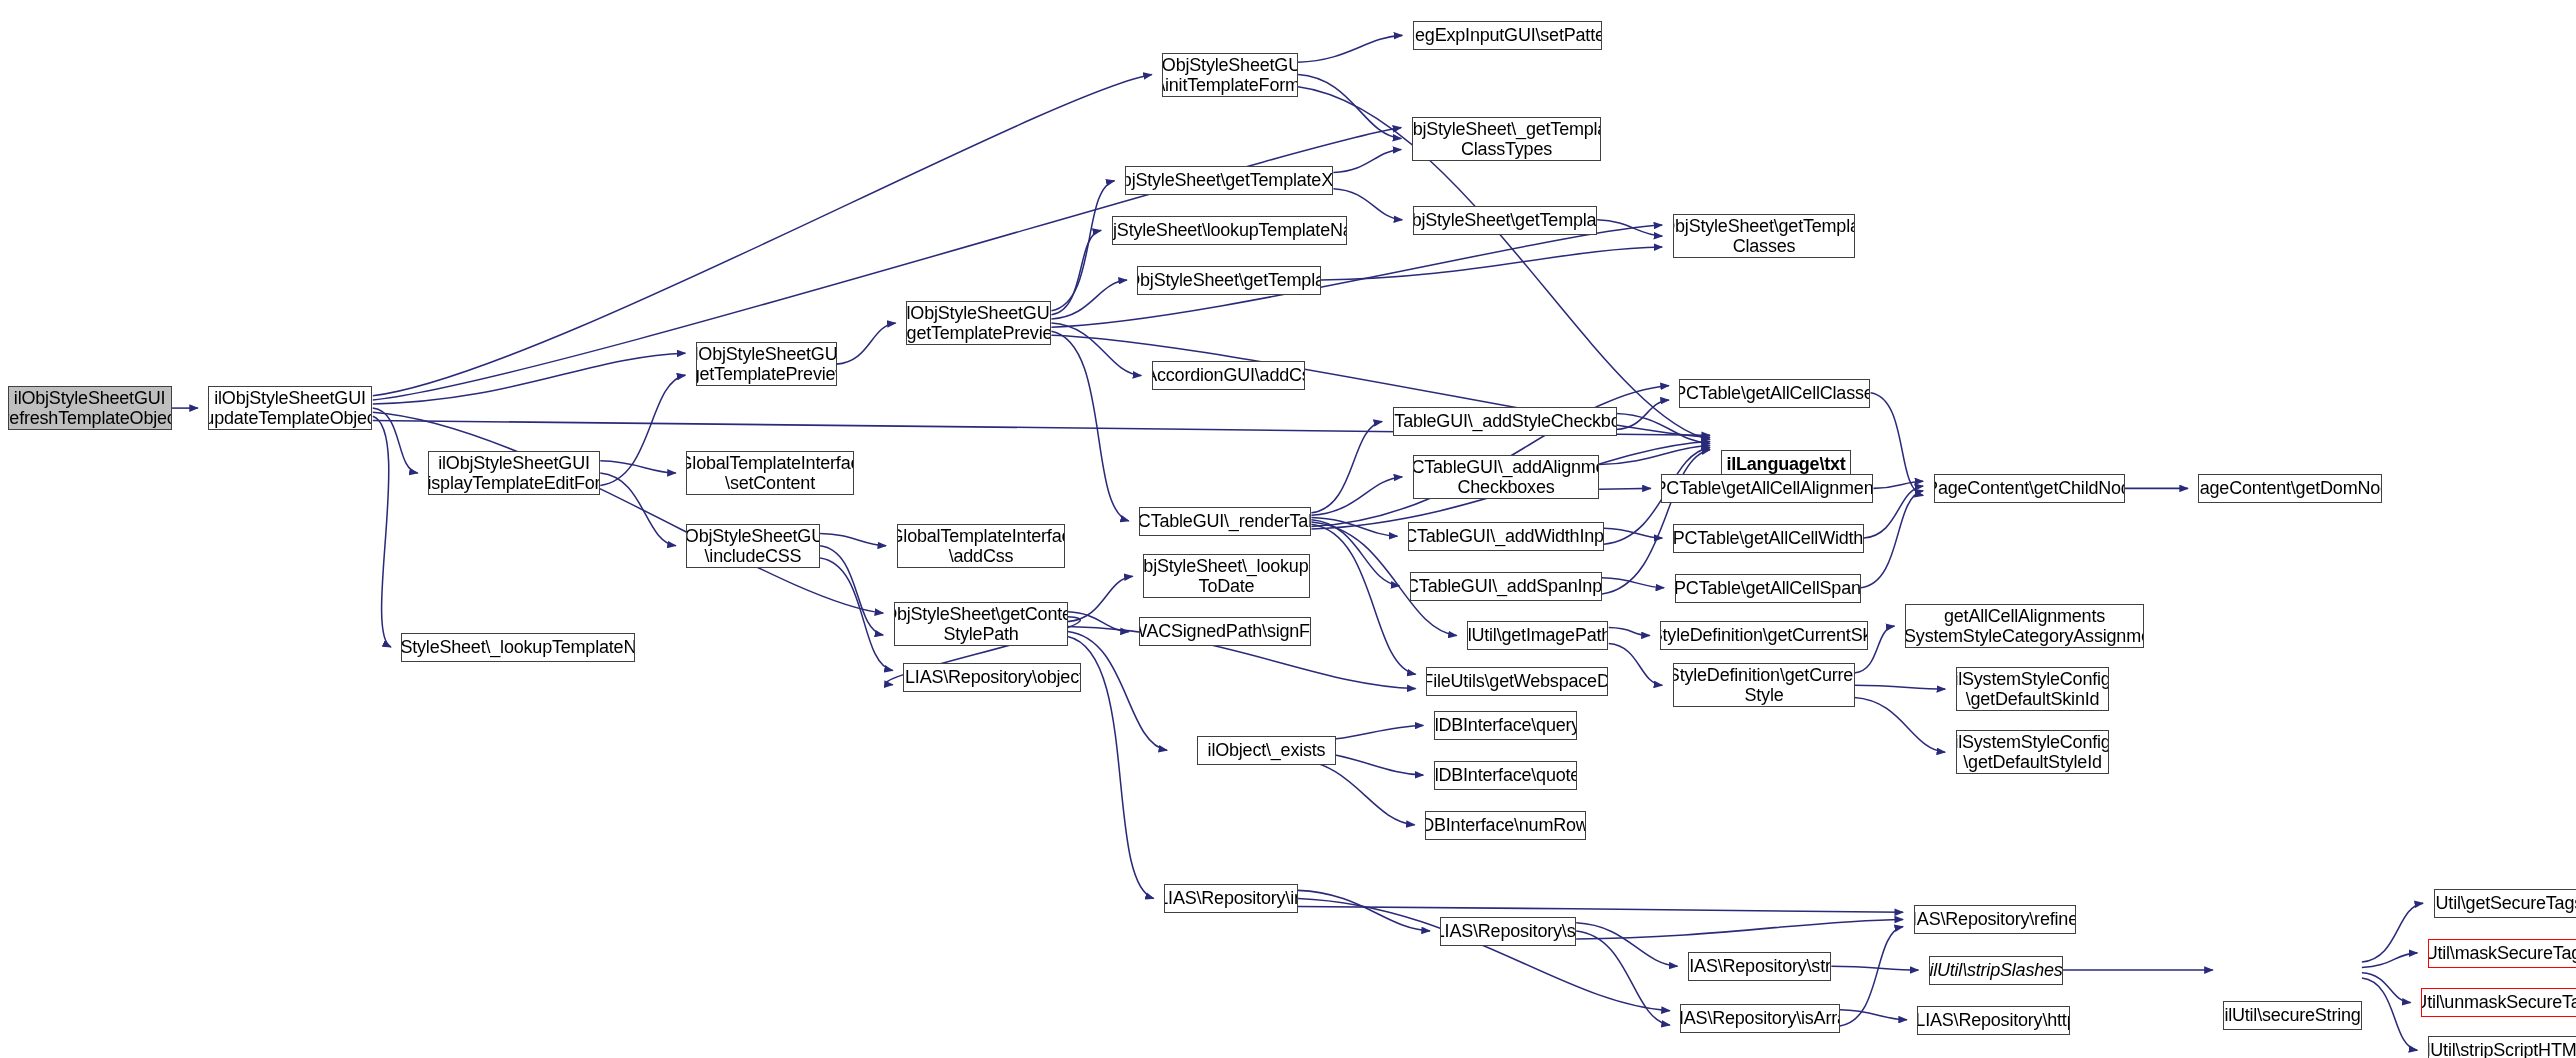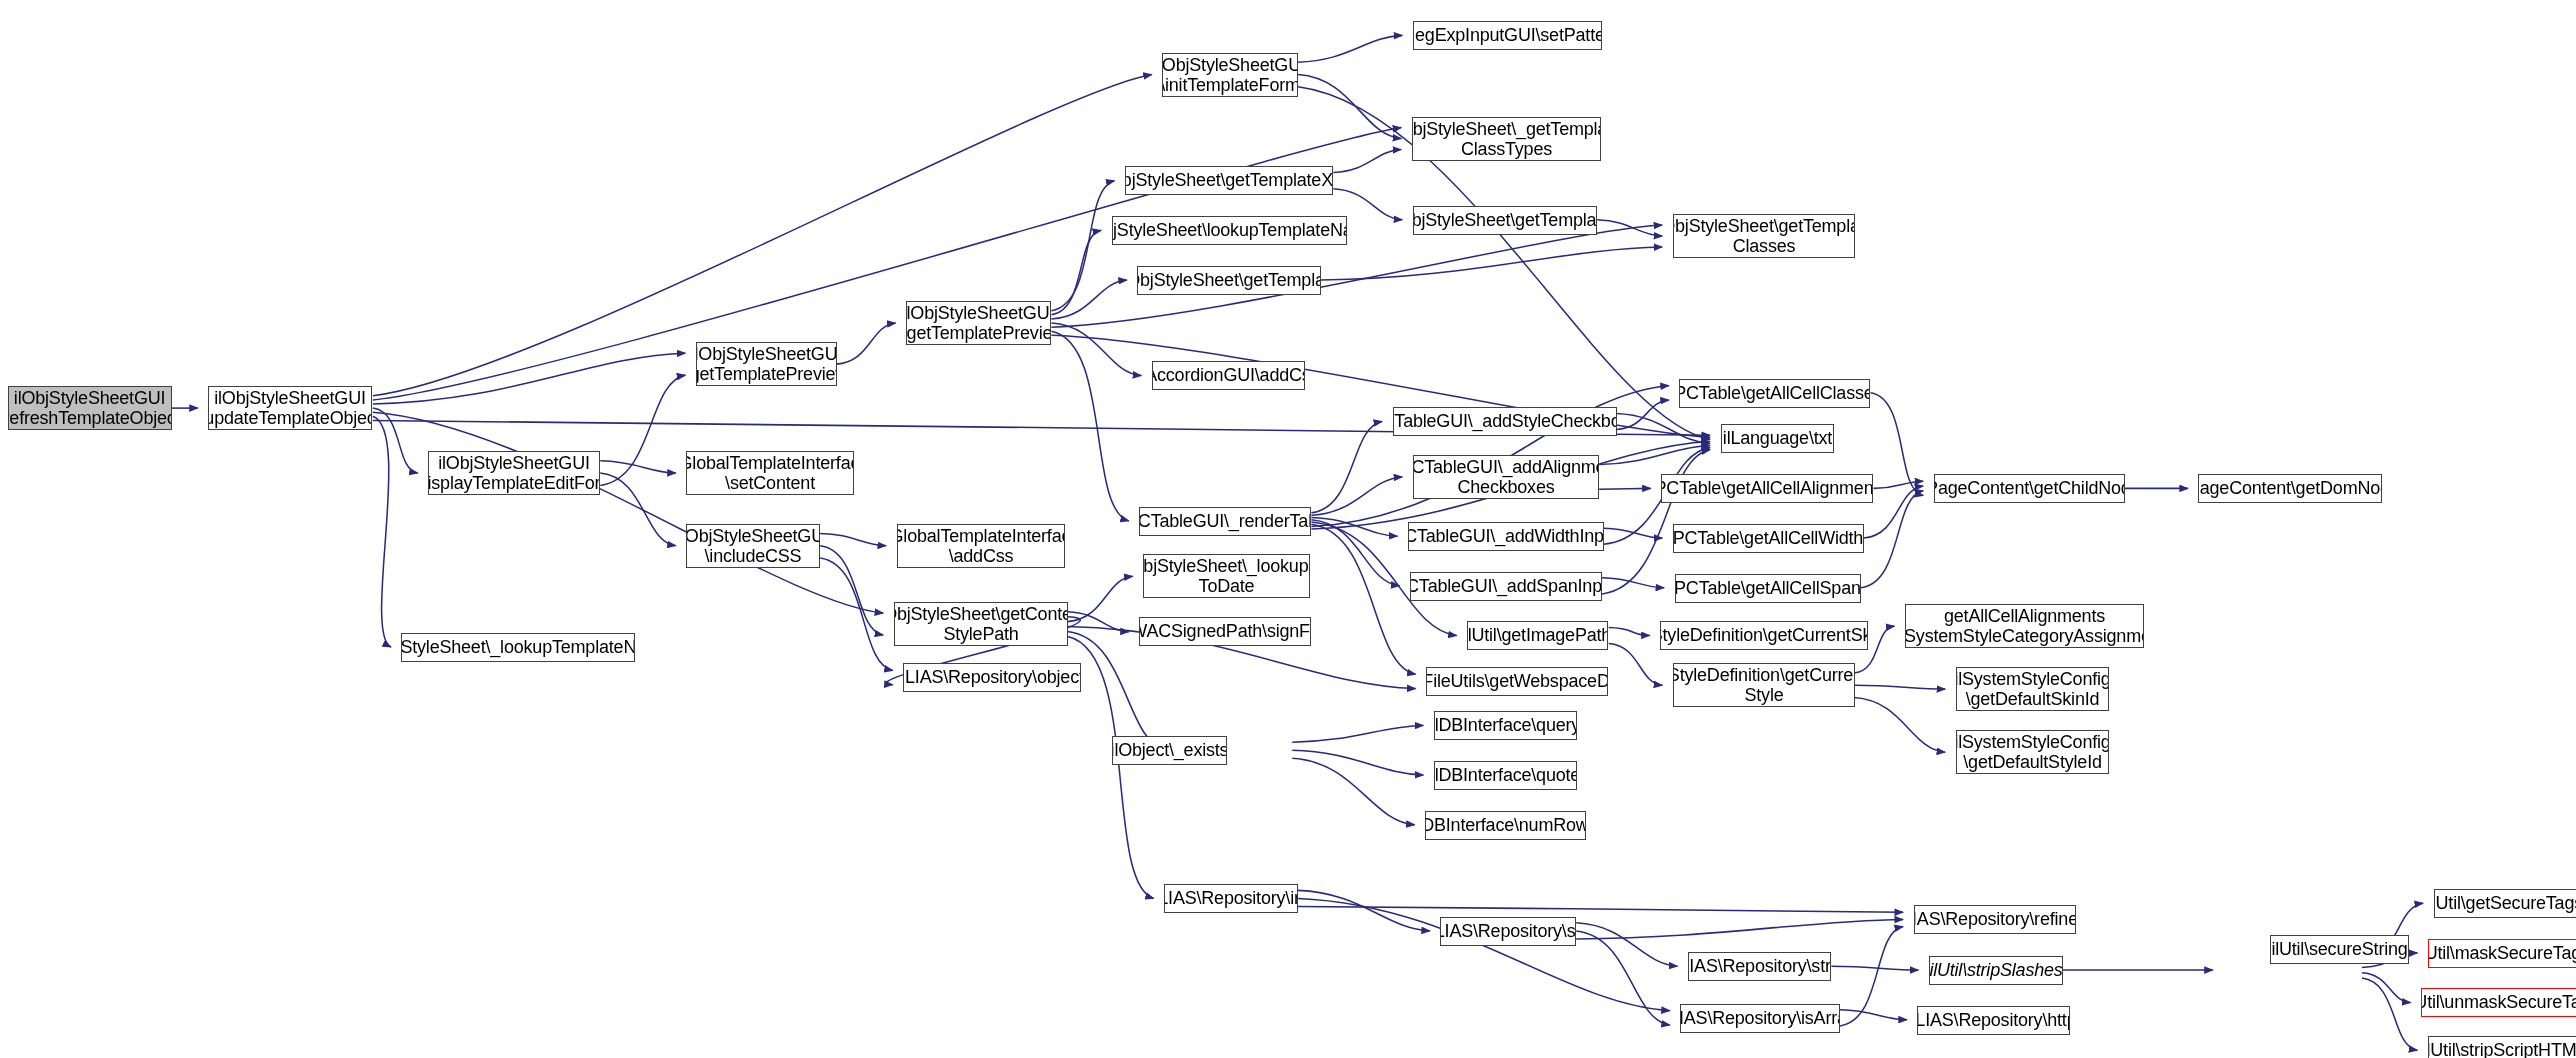--- a/index.html
+++ b/index.html
@@ -155,46 +155,46 @@
 ToDate</div>
       <div class="node" style="left: 1139px; top: 617px; width: 172px; height: 29px;">ilWACSignedPath\signFile</div>
       <div class="node" style="left: 1393px; top: 407px; width: 224px; height: 29px;">ilPCTableGUI\_addStyleCheckboxes</div>
       <div class="node" style="left: 1413px; top: 455px; width: 186px; height: 44px;">ilPCTableGUI\_addAlignment
 Checkboxes</div>
       <div class="node" style="left: 1408px; top: 522px; width: 196px; height: 29px;">ilPCTableGUI\_addWidthInputs</div>
       <div class="node" style="left: 1410px; top: 572px; width: 192px; height: 29px;">ilPCTableGUI\_addSpanInputs</div>
       <div class="node" style="left: 1467px; top: 621px; width: 141px; height: 29px;">ilUtil\getImagePath</div>
       <div class="node" style="left: 1426px; top: 667px; width: 182px; height: 29px;">ilFileUtils\getWebspaceDir</div>
       <div class="node" style="left: 1679px; top: 379px; width: 191px; height: 29px;">ilPCTable\getAllCellClasses</div>
-      <div class="node" style="left: 1721px; top: 424px; width: 113px; height: 29px;">ilLanguage\txt</div>
+      <div class="node" style="left: 1721px; top: 450px; width: 130px; height: 29px; font-weight: bold;">ilLanguage\txt</div>
       <div class="node" style="left: 1661px; top: 474px; width: 212px; height: 29px;">ilPCTable\getAllCellAlignments</div>
       <div class="node" style="left: 1673px; top: 524px; width: 191px; height: 29px;">ilPCTable\getAllCellWidths</div>
       <div class="node" style="left: 1675px; top: 574px; width: 186px; height: 29px;">ilPCTable\getAllCellSpans</div>
       <div class="node" style="left: 1660px; top: 621px; width: 208px; height: 29px;">ilStyleDefinition\getCurrentSkin</div>
       <div class="node" style="left: 1673px; top: 663px; width: 182px; height: 44px;">ilStyleDefinition\getCurrent
 Style</div>
       <div class="node" style="left: 1934px; top: 474px; width: 191px; height: 29px;">ilPageContent\getChildNode</div>
       <div class="node" style="left: 2198px; top: 474px; width: 184px; height: 29px;">ilPageContent\getDomNode</div>
       <div class="node" style="left: 1905px; top: 604px; width: 239px; height: 44px;">getAllCellAlignments
 \getSystemStyleCategoryAssignments</div>
       <div class="node" style="left: 1956px; top: 667px; width: 153px; height: 44px;">ilSystemStyleConfig
 \getDefaultSkinId</div>
       <div class="node" style="left: 1956px; top: 730px; width: 153px; height: 44px;">ilSystemStyleConfig
 \getDefaultStyleId</div>
-      <div class="node" style="left: 1112px; top: 736px; width: 115px; height: 29px;">ilObject\_exists</div>
+      <div class="node" style="left: 1197px; top: 736px; width: 139px; height: 29px;">ilObject\_exists</div>
       <div class="node" style="left: 1434px; top: 711px; width: 143px; height: 29px;">ilDBInterface\query</div>
       <div class="node" style="left: 1434px; top: 761px; width: 143px; height: 29px;">ilDBInterface\quote</div>
       <div class="node" style="left: 1425px; top: 811px; width: 161px; height: 29px;">ilDBInterface\numRows</div>
       <div class="node" style="left: 1164px; top: 884px; width: 134px; height: 29px;">ILIAS\Repository\int</div>
       <div class="node" style="left: 1440px; top: 917px; width: 136px; height: 29px;">ILIAS\Repository\str</div>
       <div class="node" style="left: 1688px; top: 952px; width: 143px; height: 29px;">ILIAS\Repository\strip</div>
       <div class="node" style="left: 1680px; top: 1004px; width: 160px; height: 29px;">ILIAS\Repository\isArray</div>
       <div class="node" style="left: 1914px; top: 905px; width: 162px; height: 29px;">ILIAS\Repository\refinery</div>
       <div class="node" style="left: 1929px; top: 956px; width: 134px; height: 29px; font-style: italic;">ilUtil\stripSlashes</div>
       <div class="node" style="left: 1917px; top: 1006px; width: 153px; height: 29px;">ILIAS\Repository\http</div>
-      <div class="node" style="left: 2223px; top: 935px; width: 139px; height: 29px; margin-left: 47px;">ilUtil\secureString</div>
+      <div class="node" style="left: 2223px; top: 1001px; width: 139px; height: 29px;">ilUtil\secureString</div>
       <div class="node" style="left: 2434px; top: 889px; width: 143px; height: 29px;">ilUtil\getSecureTags</div>
       <div class="node red" style="left: 2428px; top: 939px; width: 151px; height: 29px;">ilUtil\maskSecureTags</div>
       <div class="node red" style="left: 2421px; top: 988px; width: 164px; height: 29px;">ilUtil\unmaskSecureTags</div>
       <div class="node" style="left: 2428px; top: 1036px; width: 153px; height: 29px;">ilUtil\stripScriptHTML</div>
     </div>
 </div>
 
 
 </body></html>

